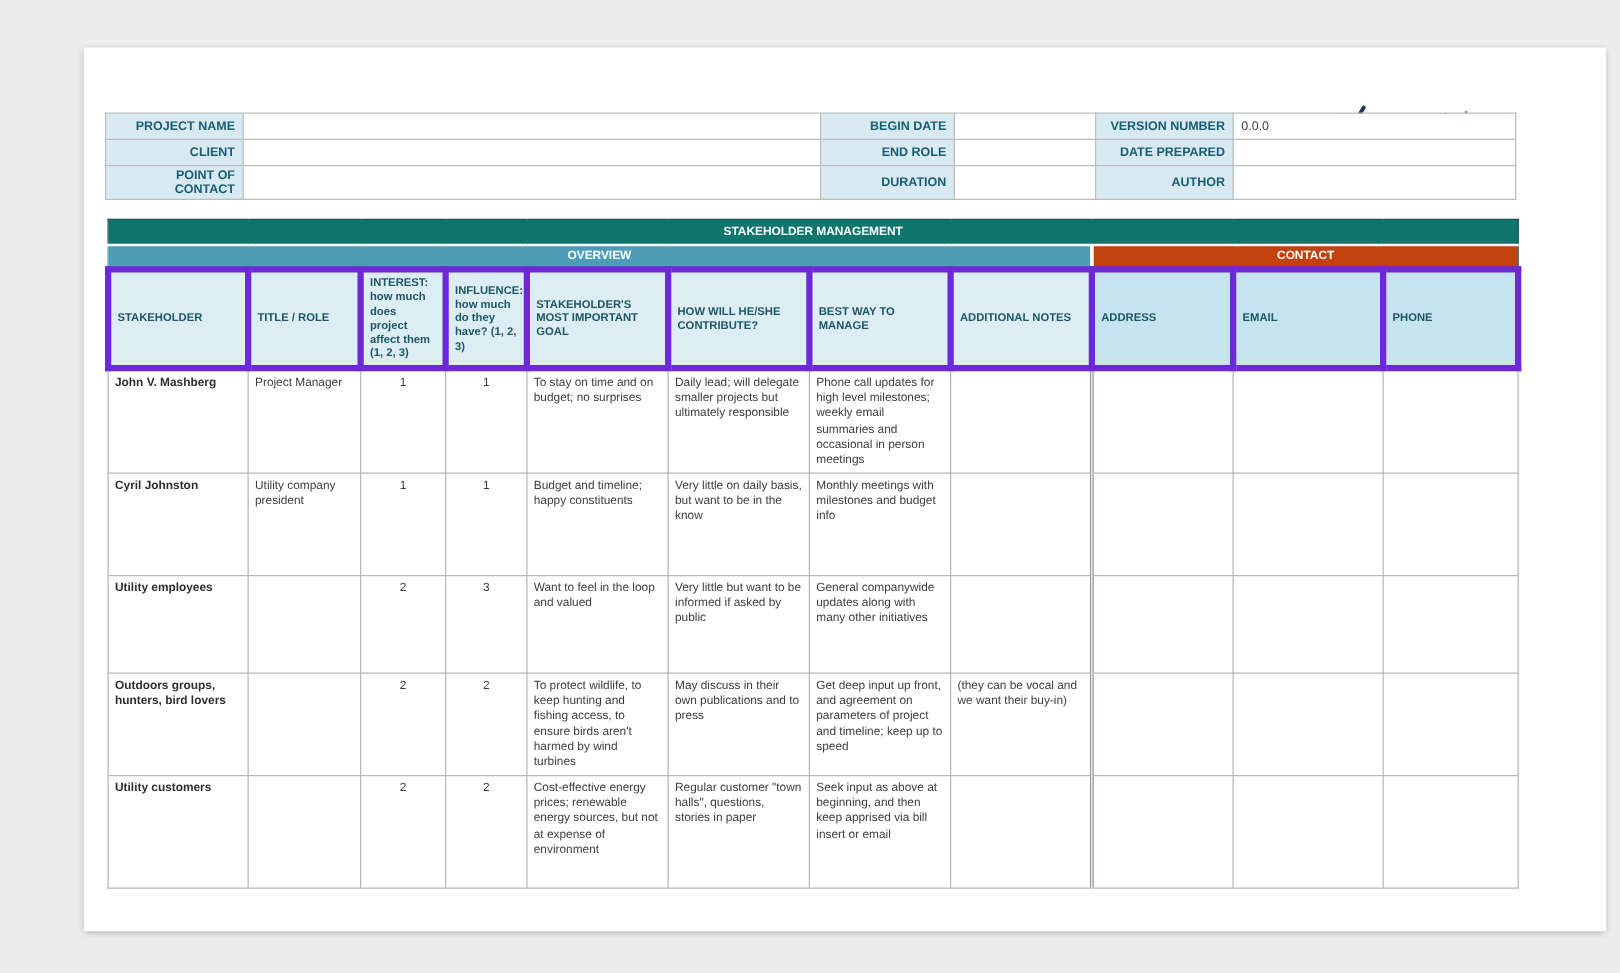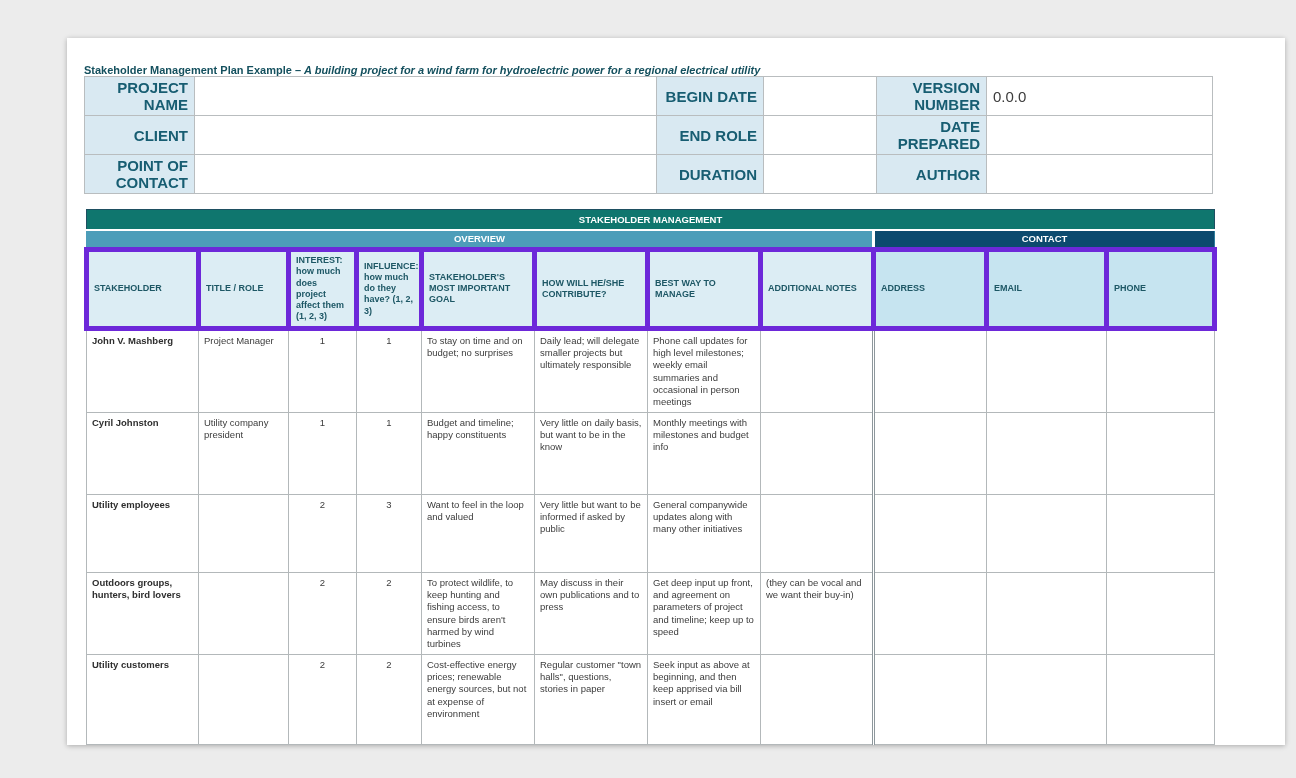--- a/index.html
+++ b/index.html
@@ -17,41 +17,41 @@
   .doc-subtitle { margin-top:26px; font-size:11px; font-weight:bold; color:#14505e; }
   .doc-subtitle .ital { font-style:italic; }
 
   .logo { position:absolute; right:73px; top:44px; height:32px; display:flex; align-items:center; }
   .logo svg { display:block; margin-right:5px; }
   .logo .smart { font-size:22px; font-weight:bold; color:#29516e; letter-spacing:-.3px; }
   .logo .sheet { font-size:22px; font-weight:normal; color:#7295ad; letter-spacing:-.3px; }
 
   
   table { border-collapse:collapse; table-layout:fixed; }
-  .info-table { width:1128px; font-size:15px;border-radius:21px; }
+  .info-table { width:1128px; margin-top:52px; font-size:10px;border-radius:21px; }
   .info-table td { border:1px solid #b9bdbf; height:21px; padding:2px 6px; vertical-align:middle; }
   .info-table .info-label {
     background:#d9e9f2; color:#175d72; font-weight:bold; text-align:right;
   }
   .info-table .info-value { background:#ffffff; color:#3c3c3c; text-align:left; }
 
   
   .main-table { width:1128px; margin-top:15px; font-size:9.5px; }
   .main-table col.c0{width:112px}.main-table col.c1{width:90px}.main-table col.c2{width:68px}
   .main-table col.c3{width:65px}.main-table col.c4{width:113px}.main-table col.c5{width:113px}
   .main-table col.c6{width:113px}.main-table col.c7{width:113px}.main-table col.c8{width:113px}
   .main-table col.c9{width:120px}.main-table col.c10{width:108px}
 
   .tbl-title {
     background:#0f766e; color:#ffffff; font-weight:bold; font-size:9.5px;
     text-align:center; height:20px; border:1px solid #1e4f61; border-bottom:2px solid #ffffff;
   }
   .band { color:#ffffff; font-weight:bold; font-size:9.5px; text-align:center; height:20px; border-bottom:2px solid #ffffff; }
   .band.overview { background:#4d9db9; border:1px solid #4d9db9; border-bottom:2px solid #ffffff; }
-  .band.contact  { background:#0c4a6e; border:1px solid #2e7e9d; border-bottom:2px solid #ffffff; border-left:3px solid #ffffff; }
+  .band.contact  { background:#c2410c; border:1px solid #2e7e9d; border-bottom:2px solid #ffffff; border-left:3px solid #ffffff; }
 
   .main-table th.hcell {
     background:#dcedf4; color:#1d5765; font-weight:bold; font-size:9px;
     border:5px solid #6d28d9; height:68px; padding:3px 5px; text-align:left; vertical-align:middle;
     line-height:1.25;
   }
   .main-table th.hcell.contact { background:#c6e4f0; }
   .main-table td.dcell {
     background:#ffffff; color:#3c3c3c; border:1px solid #b3b8ba;
     padding:4px 5px 3px 5px; text-align:left; vertical-align:top; line-height:1.3;
@@ -74,21 +74,20 @@
     <div class="logo">
       <svg width="30" height="30" viewBox="0 0 30 30">
         <rect x="4" y="9" width="17" height="17" fill="#ffffff" stroke="#c4cacd" stroke-width="2"></rect>
         <path d="M8 17 L13 23 L25 3" fill="none" stroke="#20374f" stroke-width="3.2" stroke-linecap="round" stroke-linejoin="round"></path>
       </svg>
       <span class="smart">smart</span>
         <span class="sheet">sheet</span>
     </div>
 
     <div class="content">
-      <div class="doc-subtitle"><span>Stakeholder Management Plan Example – </span><span class="ital">A building project for a wind farm for hydroelectric power for a regional electrical utility</span></div>
 
       <table class="info-table">
         <colgroup>
           <col style="width:110px">
             <col style="width:462px">
           <col style="width:107px">
             <col style="width:113px">
           <col style="width:110px">
             <col style="width:226px">
         </colgroup>

